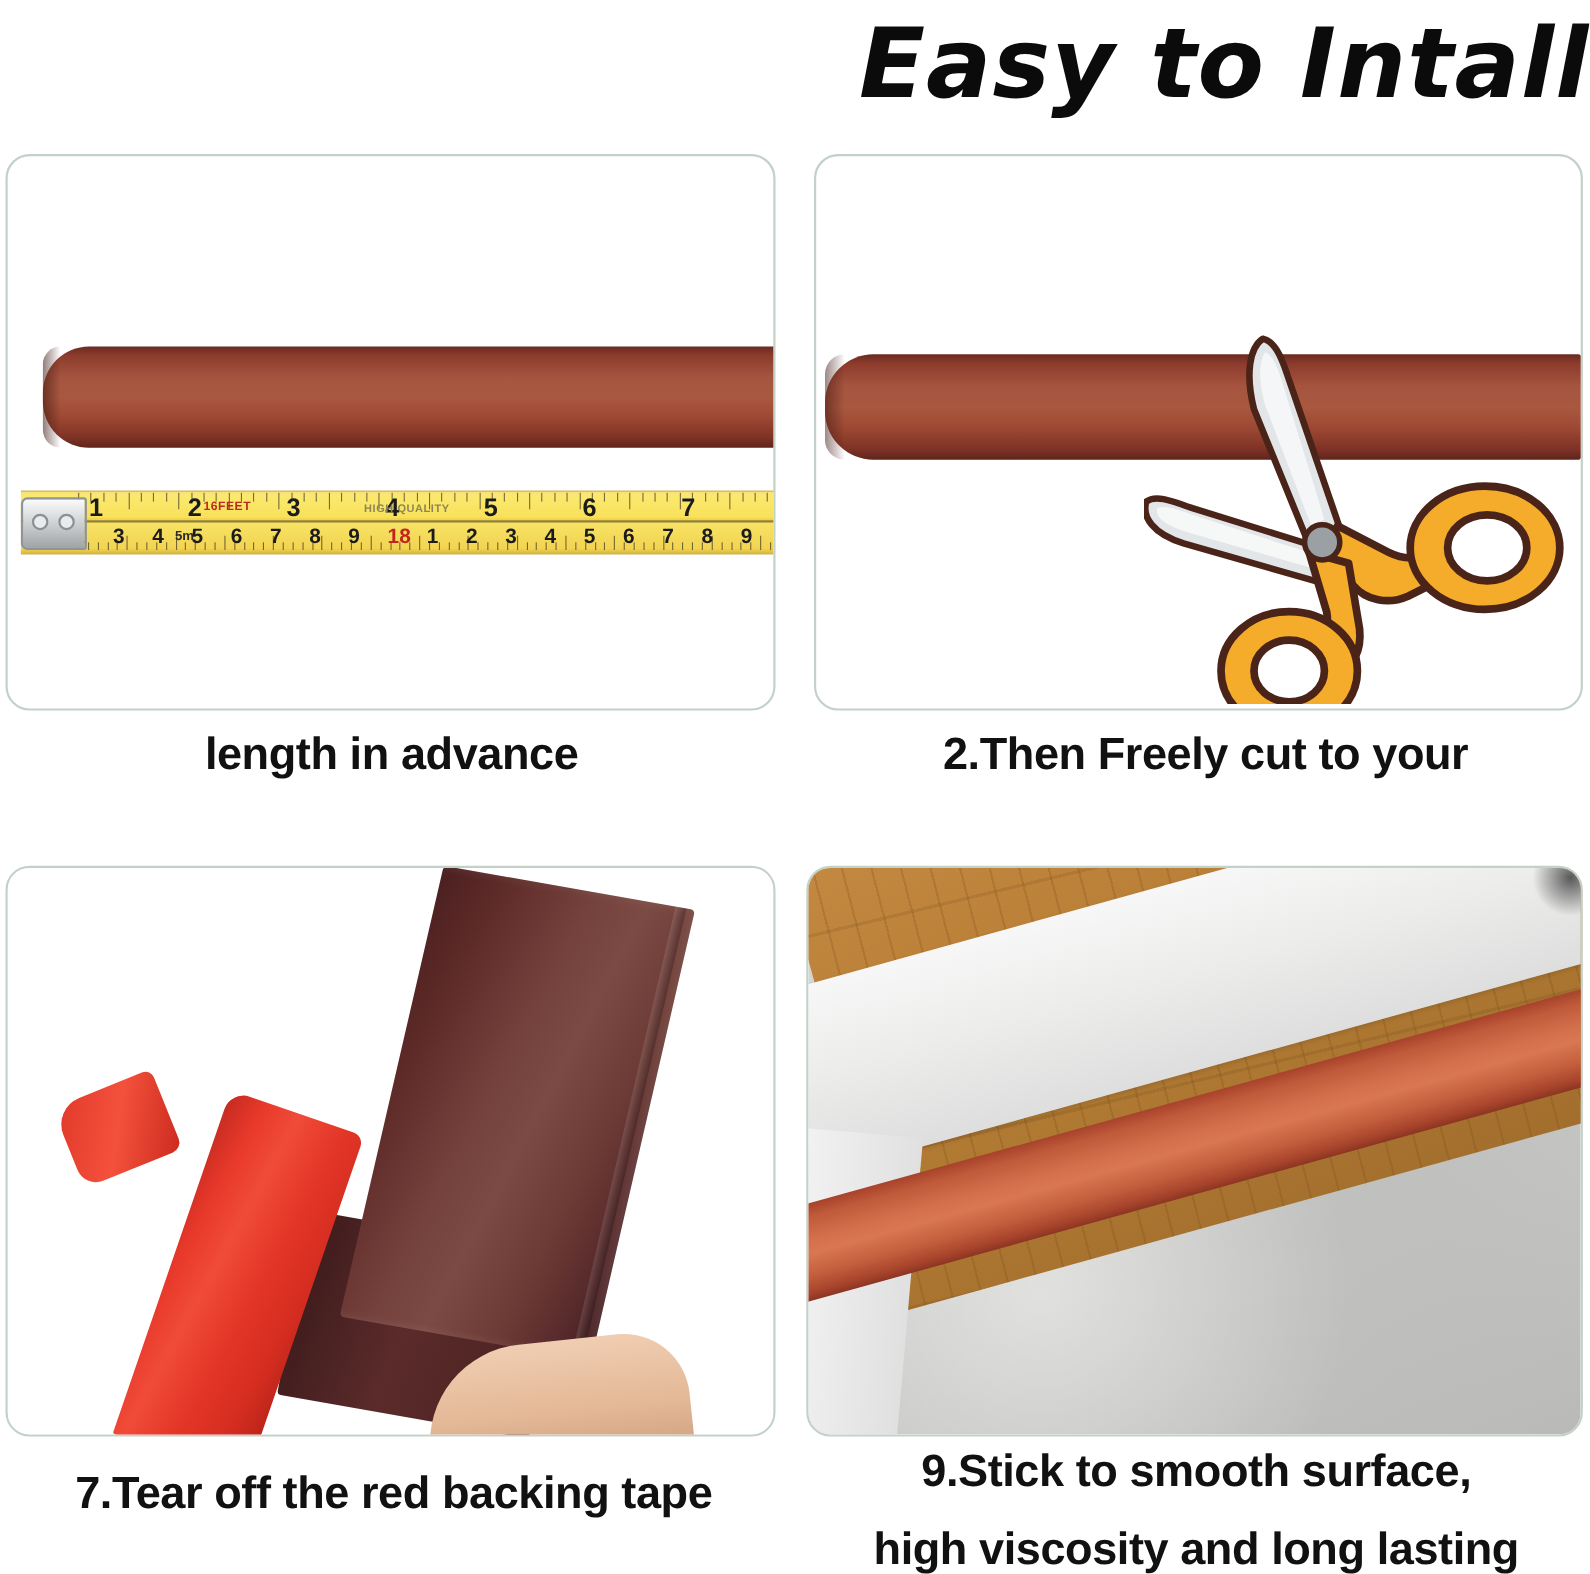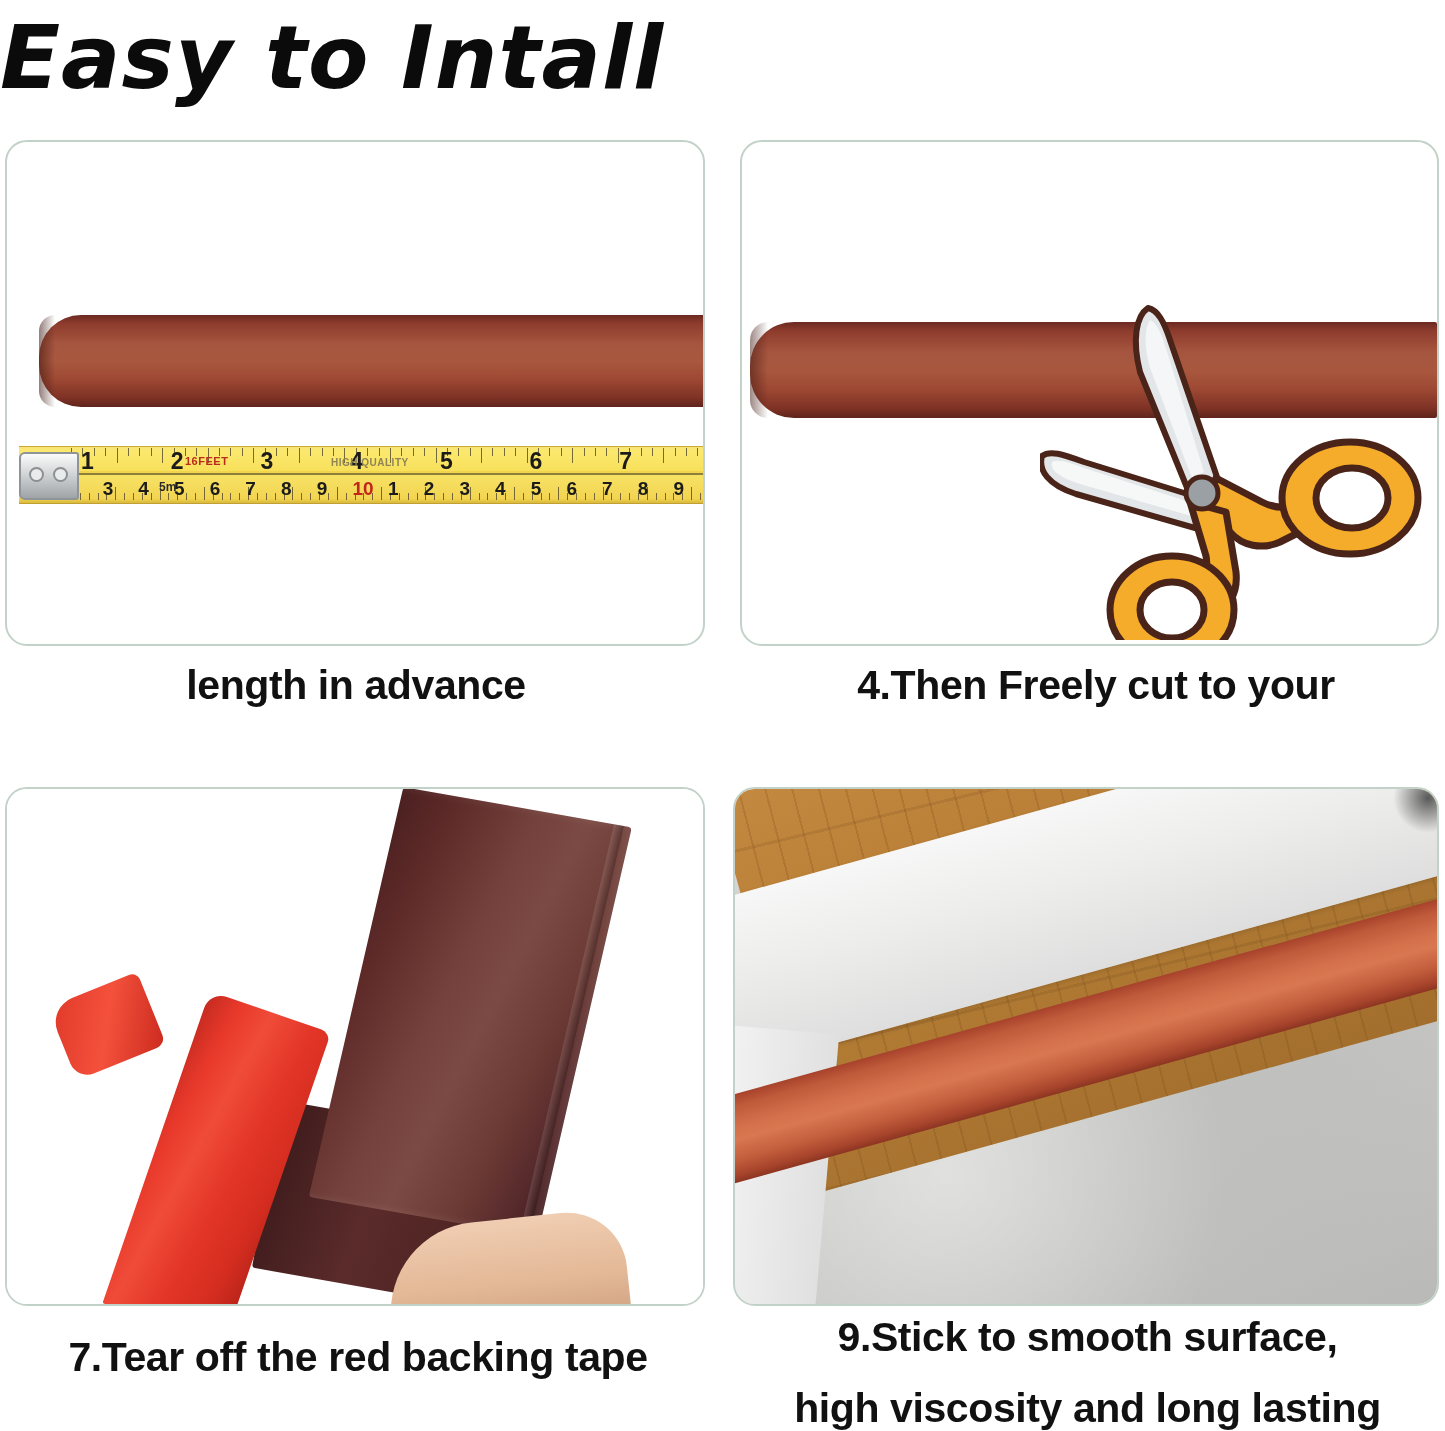--- a/index.html
+++ b/index.html
@@ -15,21 +15,21 @@
     font-family: "Liberation Sans", sans-serif;
     -webkit-font-smoothing: antialiased;
   }
 
   
   .title {
     position: absolute;
     left: 0;
     top: 2px;
     width: 1445px;
-    text-align: left;
+    text-align: right;
     font-family: "DejaVu Sans", sans-serif;
     font-weight: bold;
     font-style: italic;
     font-size: 88px;
     line-height: 112px;
     letter-spacing: 1px;
     color: #0b0b0b;
     white-space: nowrap;
   }
 
@@ -498,21 +498,21 @@
 
   <div class="nums metric">
     <b>2</b>
     <b>3</b>
     <b>4</b>
     <b>5</b>
     <b>6</b>
     <b>7</b>
     <b>8</b>
     <b>9</b>
-    <b class="red">10</b>
+    <b class="red">18</b>
     <b>1</b>
     <b>2</b>
     <b>3</b>
     <b>4</b>
     <b>5</b>
     <b>6</b>
     <b>7</b>
     <b>8</b>
     <b>9</b>
   </div>
@@ -566,21 +566,21 @@
     <div class="p4-white-left"></div>
     <div class="p4-strip"></div>
     <div class="p4-corner-shadow"></div>
   </div>
 </div>
 
 <div class="caption" id="caption-1">
   <div>length in advance</div>
 </div>
 <div class="caption" id="caption-2">
-  <div>4.Then Freely cut to your</div>
+  <div>2.Then Freely cut to your</div>
 </div>
 <div class="caption" id="caption-3">
   <div>7.Tear off the red backing tape</div>
 </div>
 <div class="caption" id="caption-4">
   <div>9.Stick to smooth surface,</div>
   <div>high viscosity and long lasting</div>
 </div>
 
 </body></html>

